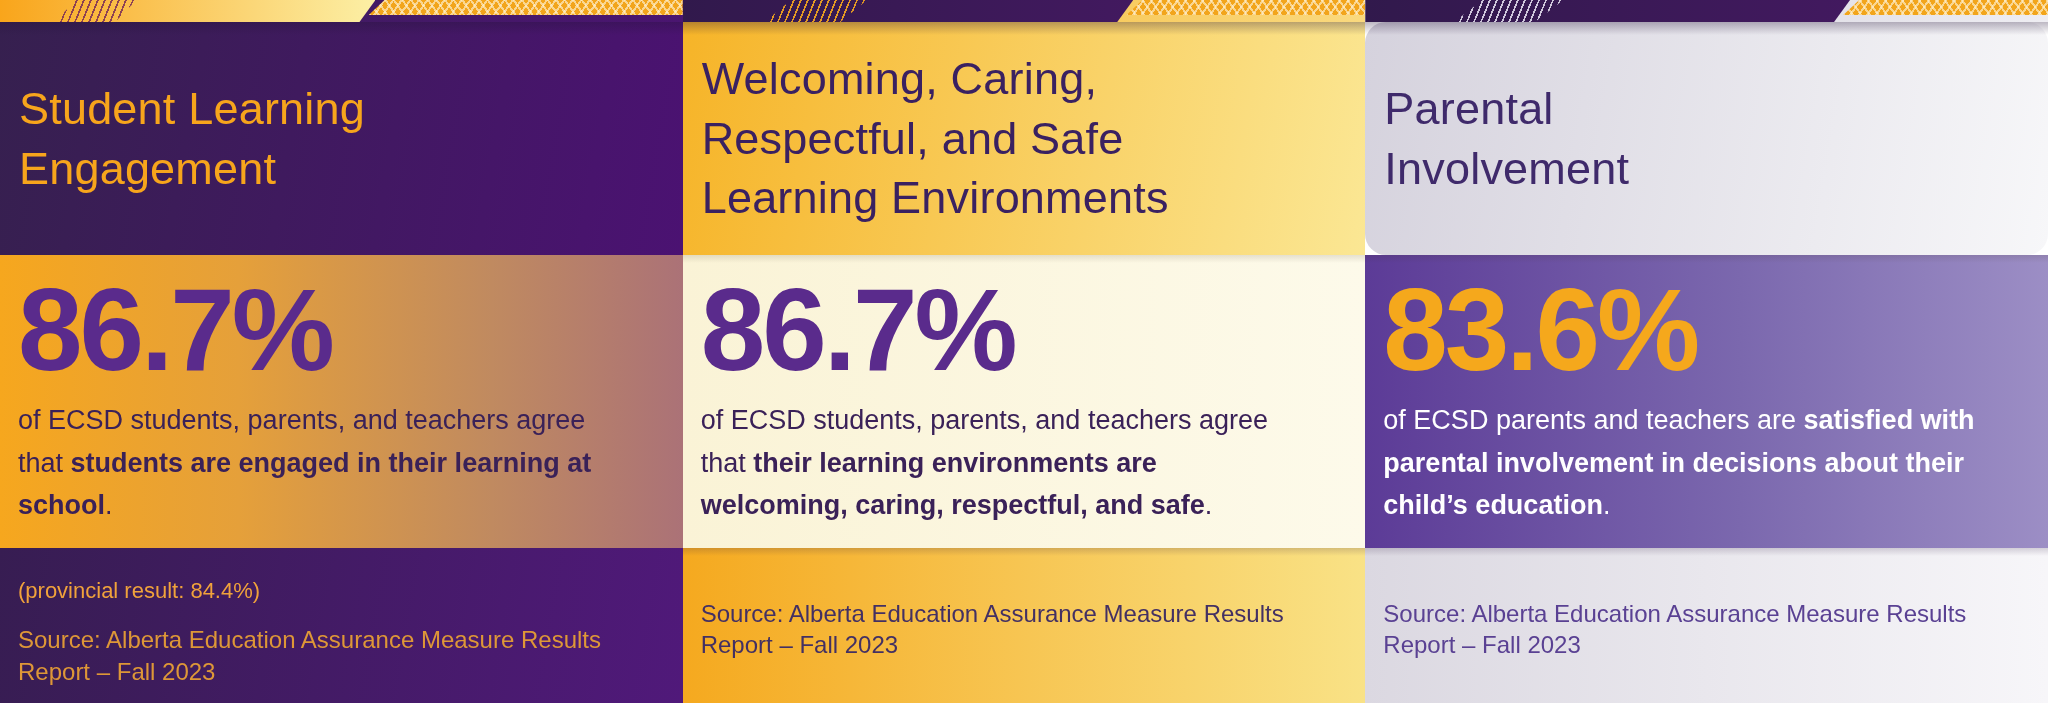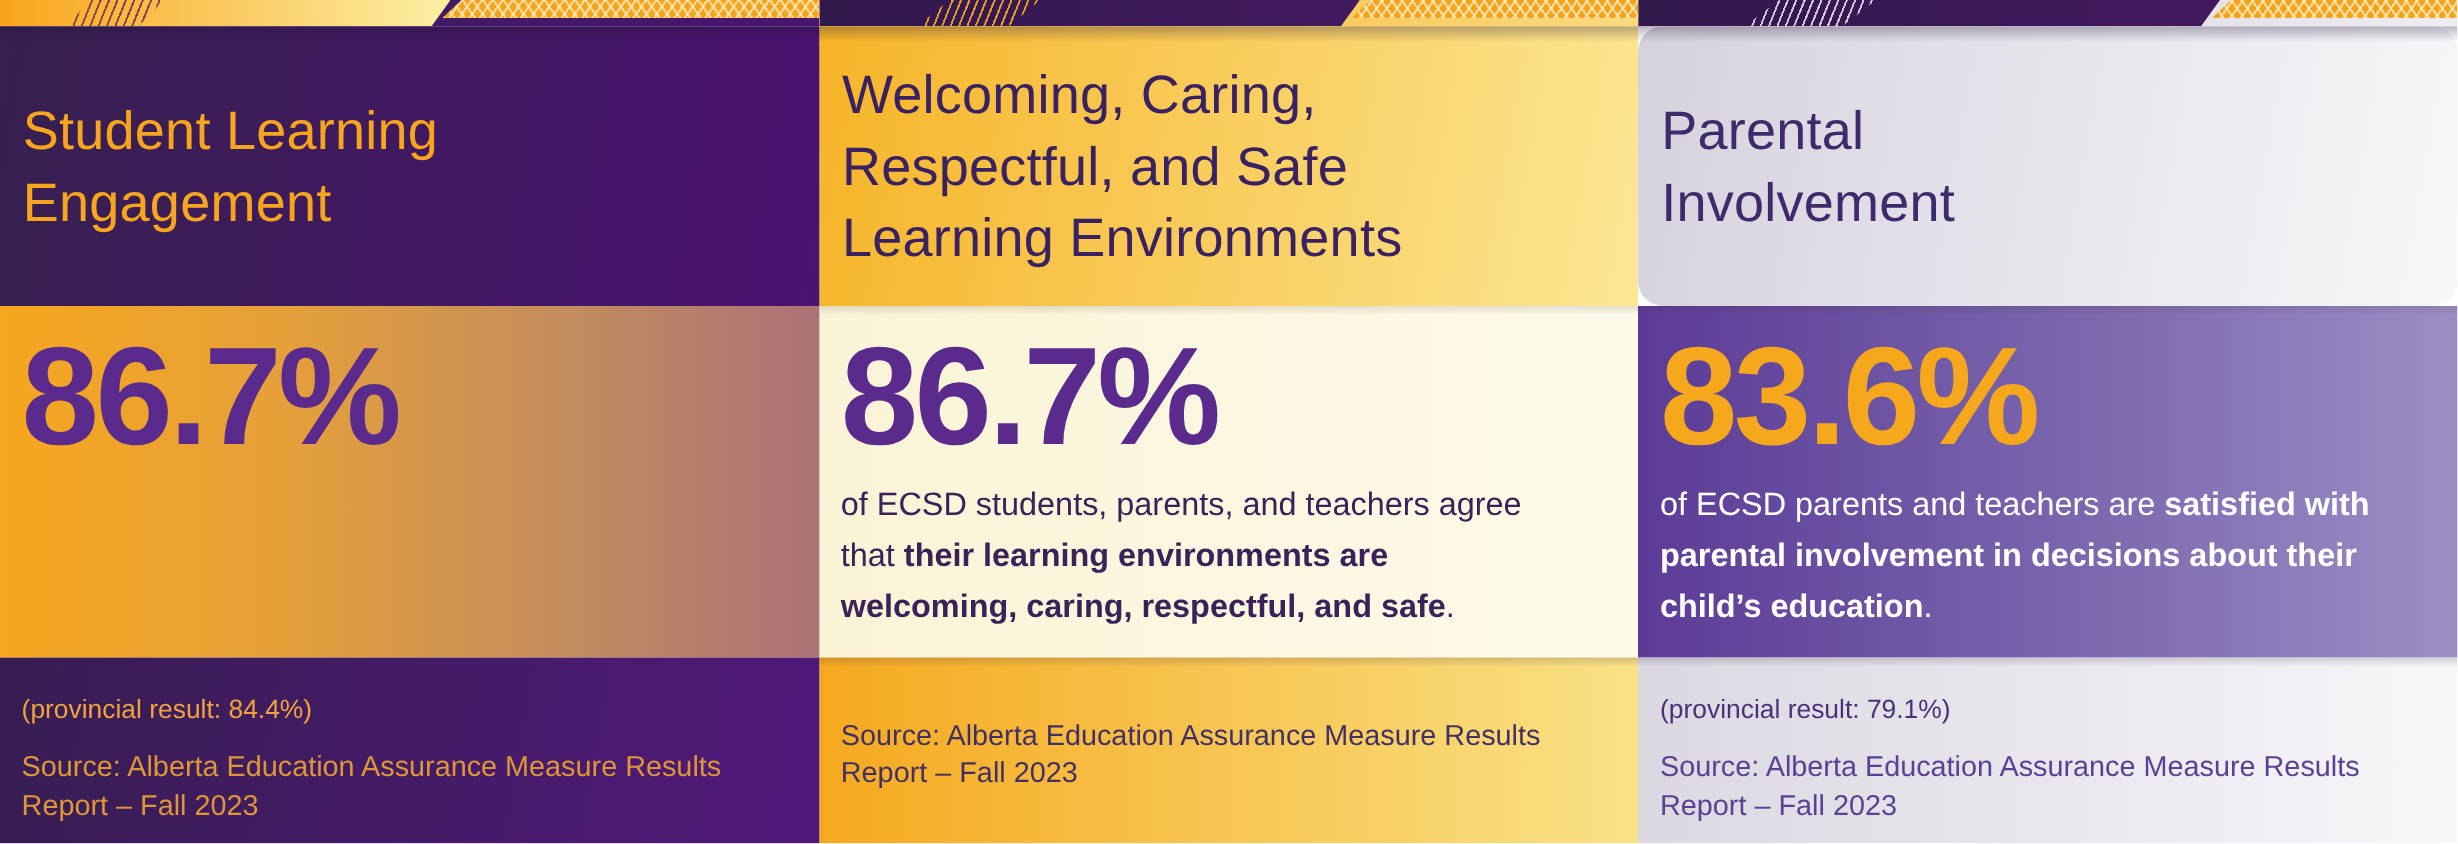--- a/index.html
+++ b/index.html
@@ -92,20 +92,21 @@
       <div class="strip-main"></div>
       <div class="strip-chevron"></div>
       <div class="strip-lines"></div>
     </div>
     <header class="hdr">
       <h1 class="title">Student Learning
 Engagement</h1>
     </header>
     <div class="stat">
       <div class="big">86.7%</div>
+      <p class="body"><span>of ECSD students, parents, and teachers agree that </span><strong>students are engaged in their learning at school</strong><span>.</span></p>
     </div>
     <footer class="foot">
       <div class="prov">(provincial result: 84.4%)</div>
       <div class="src">Source: Alberta Education Assurance Measure Results Report – Fall 2023</div>
     </footer>
   </section>
 
   <section class="panel p1">
     <div class="strip">
       <div class="strip-main"></div>
@@ -134,18 +135,17 @@
     </div>
     <header class="hdr">
       <h1 class="title">Parental
 Involvement</h1>
     </header>
     <div class="stat">
       <div class="big">83.6%</div>
       <p class="body"><span>of ECSD parents and teachers are </span><strong>satisfied with parental involvement in decisions about their child’s education</strong><span>.</span></p>
     </div>
     <footer class="foot">
-      <div class="prov">(provincial result: 79.1%)</div>
       <div class="src">Source: Alberta Education Assurance Measure Results Report – Fall 2023</div>
     </footer>
   </section>
 
 </div>
 
 </body></html>

